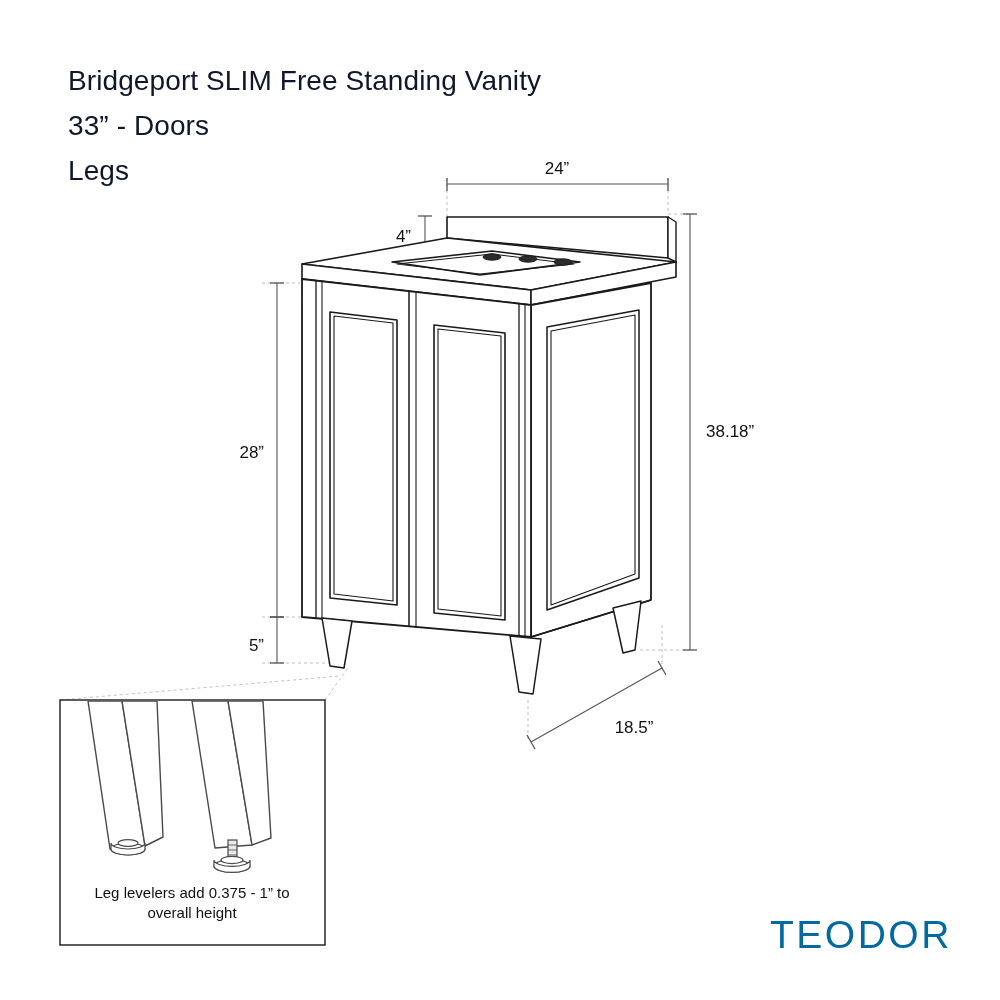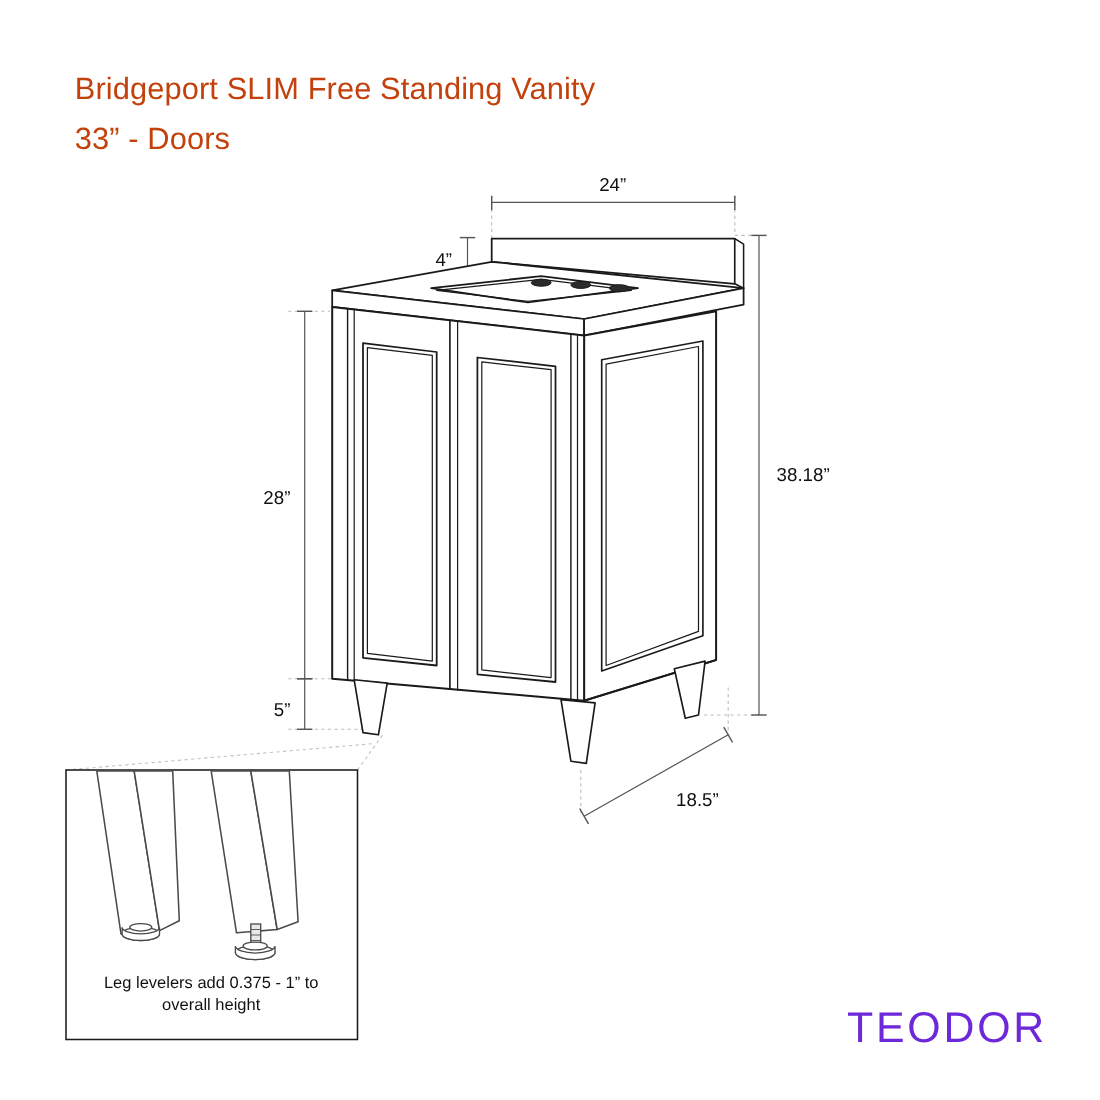--- a/index.html
+++ b/index.html
@@ -23,50 +23,51 @@
   }
   .title-block {
     position: absolute;
     left: 68px;
     top: 58px;
     width: 620px;
   }
   .title-line {
     font-size: 28px;
     line-height: 45px;
-    color: #c2410c;
+    color: #0f172a;
     letter-spacing: 0.1px;
     white-space: nowrap;
   }
   .brand {
     position: absolute;
     left: 770px;
     top: 913px;
     font-size: 39px;
     letter-spacing: 2.5px;
-    color: #6d28d9;
+    color: #0369a1;
     font-family: "Liberation Sans", sans-serif;
     font-weight: 300;
     white-space: nowrap;
   }
   svg text {
     font-family: "Liberation Sans", sans-serif;
     fill: #111111;
   }
   .dimtext { font-size: 17px; }
   .notetext { font-size: 15px; }
 </style>
 </head>
 <body>
 
 <div id="sheet">
 
   <div class="title-block">
     <div class="title-line">Bridgeport SLIM Free Standing Vanity</div>
     <div class="title-line">33” - Doors</div>
+    <div class="title-line">Legs</div>
   </div>
 
   <svg width="1000" height="1000" viewBox="0 0 1000 1000">
 
     <g stroke="#bdbdbd" stroke-width="1" fill="none" stroke-dasharray="3,3">
 
       <line x1="447" y1="178" x2="447" y2="228"></line>
       <line x1="668" y1="178" x2="668" y2="214"></line>
 
       <line x1="668" y1="214" x2="690" y2="214"></line>

